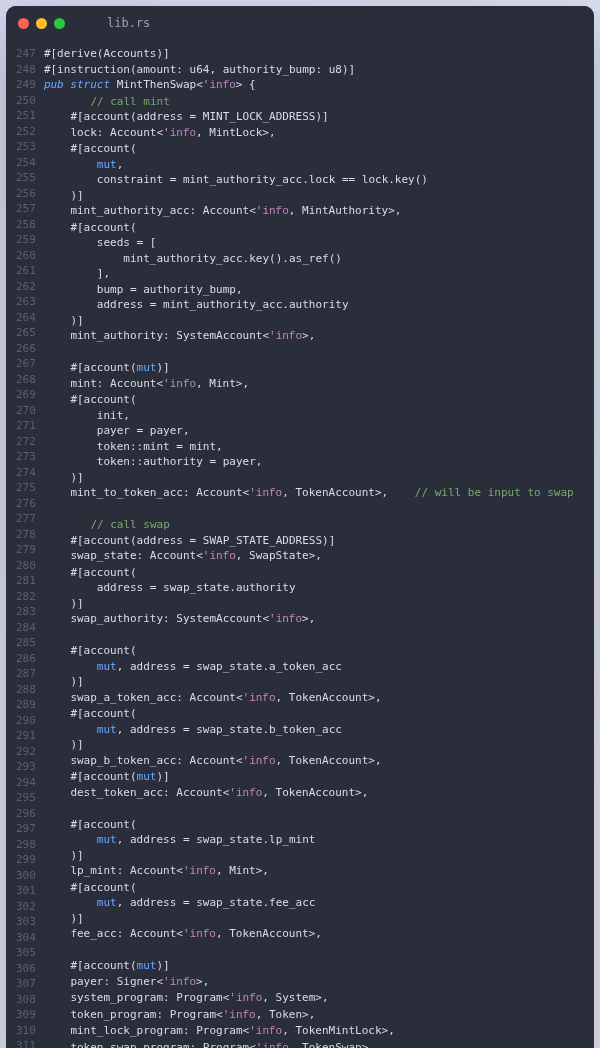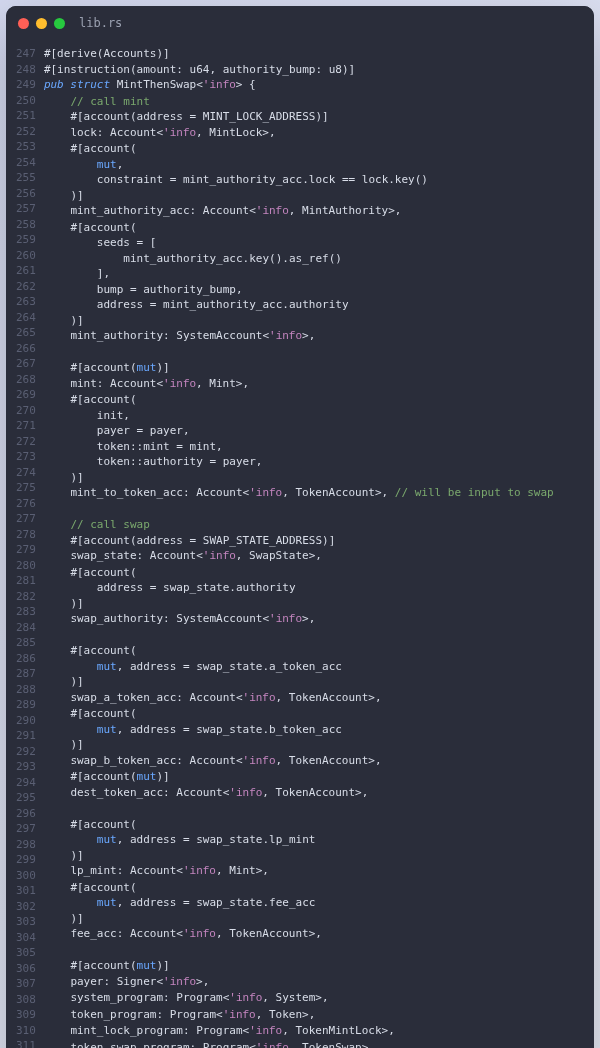--- a/index.html
+++ b/index.html
@@ -15,20 +15,21 @@
     border-radius: 10px;
     overflow: hidden;
     box-shadow: 0 20px 60px rgba(0,0,0,0.25);
     box-sizing: border-box;
   }
   .titlebar {
     display: flex;
     align-items: center;
     padding: 10px 12px;
     background: #2a2d3a;
+    gap: 28px;
   }
   .dots {
     display: flex;
     gap: 7px;
     margin-right: 14px;
   }
   .dot {
     width: 11px;
     height: 11px;
     border-radius: 50%;
@@ -51,21 +52,21 @@
     color: #5a5f73;
     padding: 0 8px 0 10px;
     user-select: none;
     white-space: pre;
   }
   .code {
     white-space: pre;
     color: #d8dde8;
     overflow: hidden;
   }
-  .tok-comment { color: #7aa86d; }
+  .tok-comment { color: #7aa86d; margin-left: 20px; }
   .tok-attr { color: #d8dde8; text-align: right; }
   .tok-keyword { color: #6aa8ff; font-style: italic; }
   .tok-lifetime { color: #c586c0; font-family: Liberation Mono, monospace; }
   .tok-mut { color: #6aa8ff; margin-top: 40px; }
   .watermark {
     position: relative;
     height: 0;
   }
   .wm {
     position: absolute;

